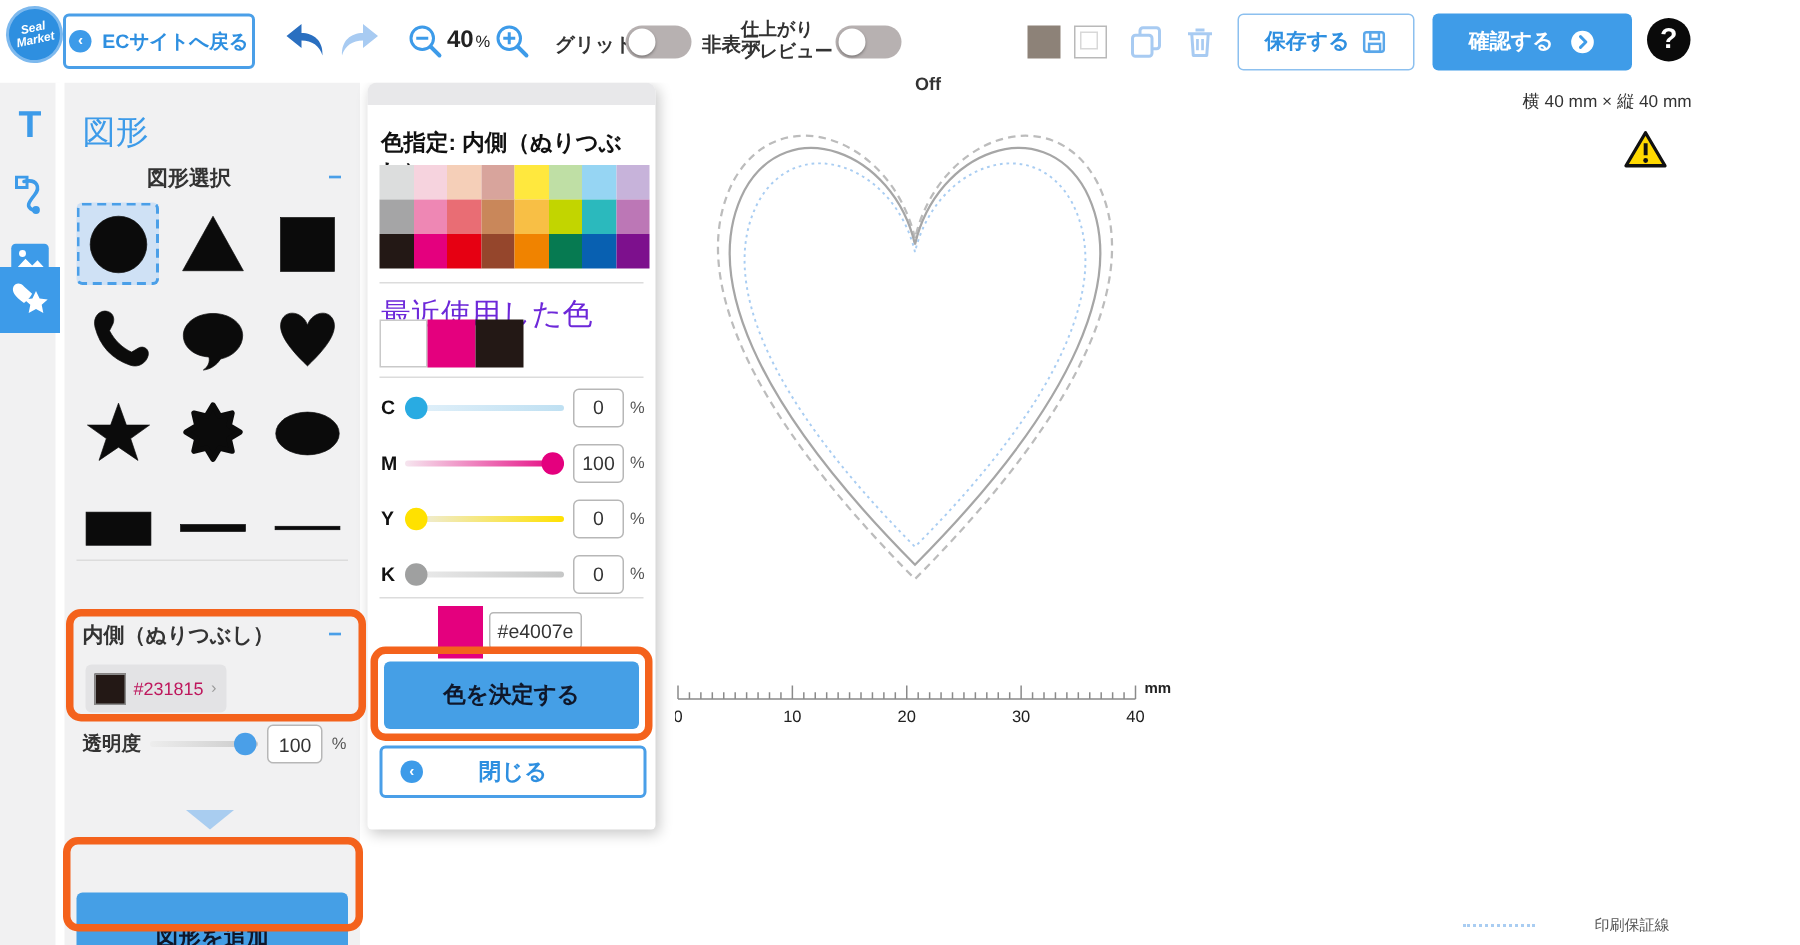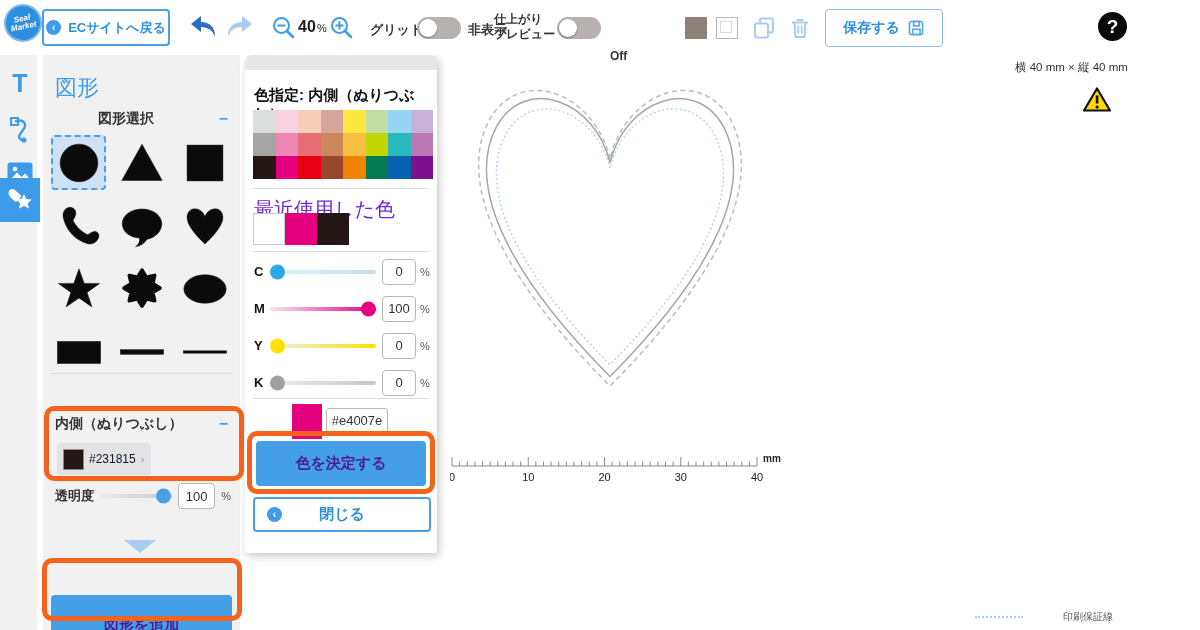--- a/index.html
+++ b/index.html
@@ -46,31 +46,31 @@
     border-top:8px solid #4a9fe8; cursor:pointer; }
   #shape-grid { position:absolute; left:8px; top:80px; width:181px; display:grid;
     grid-template-columns:repeat(3,55px); grid-auto-rows:55px; gap:8px; }
   .shape-cell { display:flex; align-items:center; justify-content:center; cursor:pointer; border-radius:4px; }
   .shape-cell svg { width:46px; height:46px; fill:#0b0b0b; stroke:#0b0b0b; }
   .shape-cell.selected { background:#cfe1f5; outline:2px dashed #4a9fe8; outline-offset:-2px; }
   .divider { position:absolute; left:8px; right:8px; height:1px; background:#dcdcdc; }
   #inner-color-field { position:absolute; left:14px; top:388px; width:94px; height:32px; background:#e3e3e5;
     border-radius:4px; display:flex; align-items:center; gap:5px; padding:0 6px; cursor:pointer; }
   #inner-color-swatch { width:21px; height:21px; border:1px solid #8a8a8a; }
-  #inner-color-hex { font-size:12px; color:#0f172a; }
+  #inner-color-hex { font-size:12px; color:#be185d; }
   .chev-gray { color:#9a9a9a; font-size:11px; }
   .slider-track { position:relative; height:4px; border-radius:2px; }
   .slider-thumb { position:absolute; top:50%; transform:translateY(-50%); width:15px; height:15px;
     border-radius:50%; cursor:pointer; }
   .val-box { background:#fff; border:1px solid #b7b7b7; border-radius:4px; width:37px; height:26px;
     font-size:13px; color:#333; display:flex; align-items:center; justify-content:center; }
   .pct { font-size:11px; color:#555; }
   #scroll-tri { position:absolute; left:81px; top:485px; width:0; height:0;
     border-left:16px solid transparent; border-right:16px solid transparent; border-top:13px solid #a9cdf0; }
-  .btn-primary { background:#459fe6; border:none; border-radius:4px; color:#4c1d95; font-weight:bold;
+  .btn-primary { background:#459fe6; border:none; border-radius:4px; color:#0f172a; font-weight:bold;
     font-size:15px; cursor:pointer; display:flex; align-items:center; justify-content:center; }
 
   
   #color-panel { position:absolute; left:245px; top:55px; width:192px; height:498px; background:#fff;
     border-radius:6px 6px 3px 3px; box-shadow:2px 3px 9px rgba(0,0,0,.22); z-index:20; }
   #color-panel-handle { position:absolute; left:0; top:0; right:0; height:15px; background:#e8e8ea;
     border-radius:6px 6px 0 0; }
   #color-title { position:absolute; left:9px; top:31px; font-size:15px; font-weight:bold; color:#111; }
   #color-palette { position:absolute; left:8px; top:55px; width:180px; }
   .pal-row { display:flex; }
@@ -178,20 +178,27 @@
 
   <button class="btn-outline-blue" id="btn-save">
     <span>保存する</span>
     <svg width="18" height="18" viewBox="0 0 22 22">
       <rect x="3" y="3" width="16" height="16" rx="2" fill="none" stroke="#5aa7ea" stroke-width="2"></rect>
       <rect x="8" y="3" width="7" height="5.5" fill="none" stroke="#5aa7ea" stroke-width="2"></rect>
       <rect x="7" y="12.5" width="9" height="6.5" fill="none" stroke="#5aa7ea" stroke-width="2"></rect>
     </svg>
   </button>
 
+  <button id="btn-confirm">
+    <span>確認する</span>
+    <svg width="18" height="18" viewBox="0 0 20 20">
+      <circle cx="10" cy="10" r="8.4" fill="#fff"></circle>
+      <path d="M8.5 6 L12.5 10 L8.5 14" fill="none" stroke="#3f9ce8" stroke-width="2.2" stroke-linecap="round" stroke-linejoin="round"></path>
+    </svg>
+  </button>
 
   <div id="help-btn">
     <span>?</span>
   </div>
 </div>
 
 <div id="sidebar">
   <div class="side-item" style="top:8px;">
     <span style="color:#3d9be9;font-size:25px;font-weight:bold;">T</span>
   </div>

